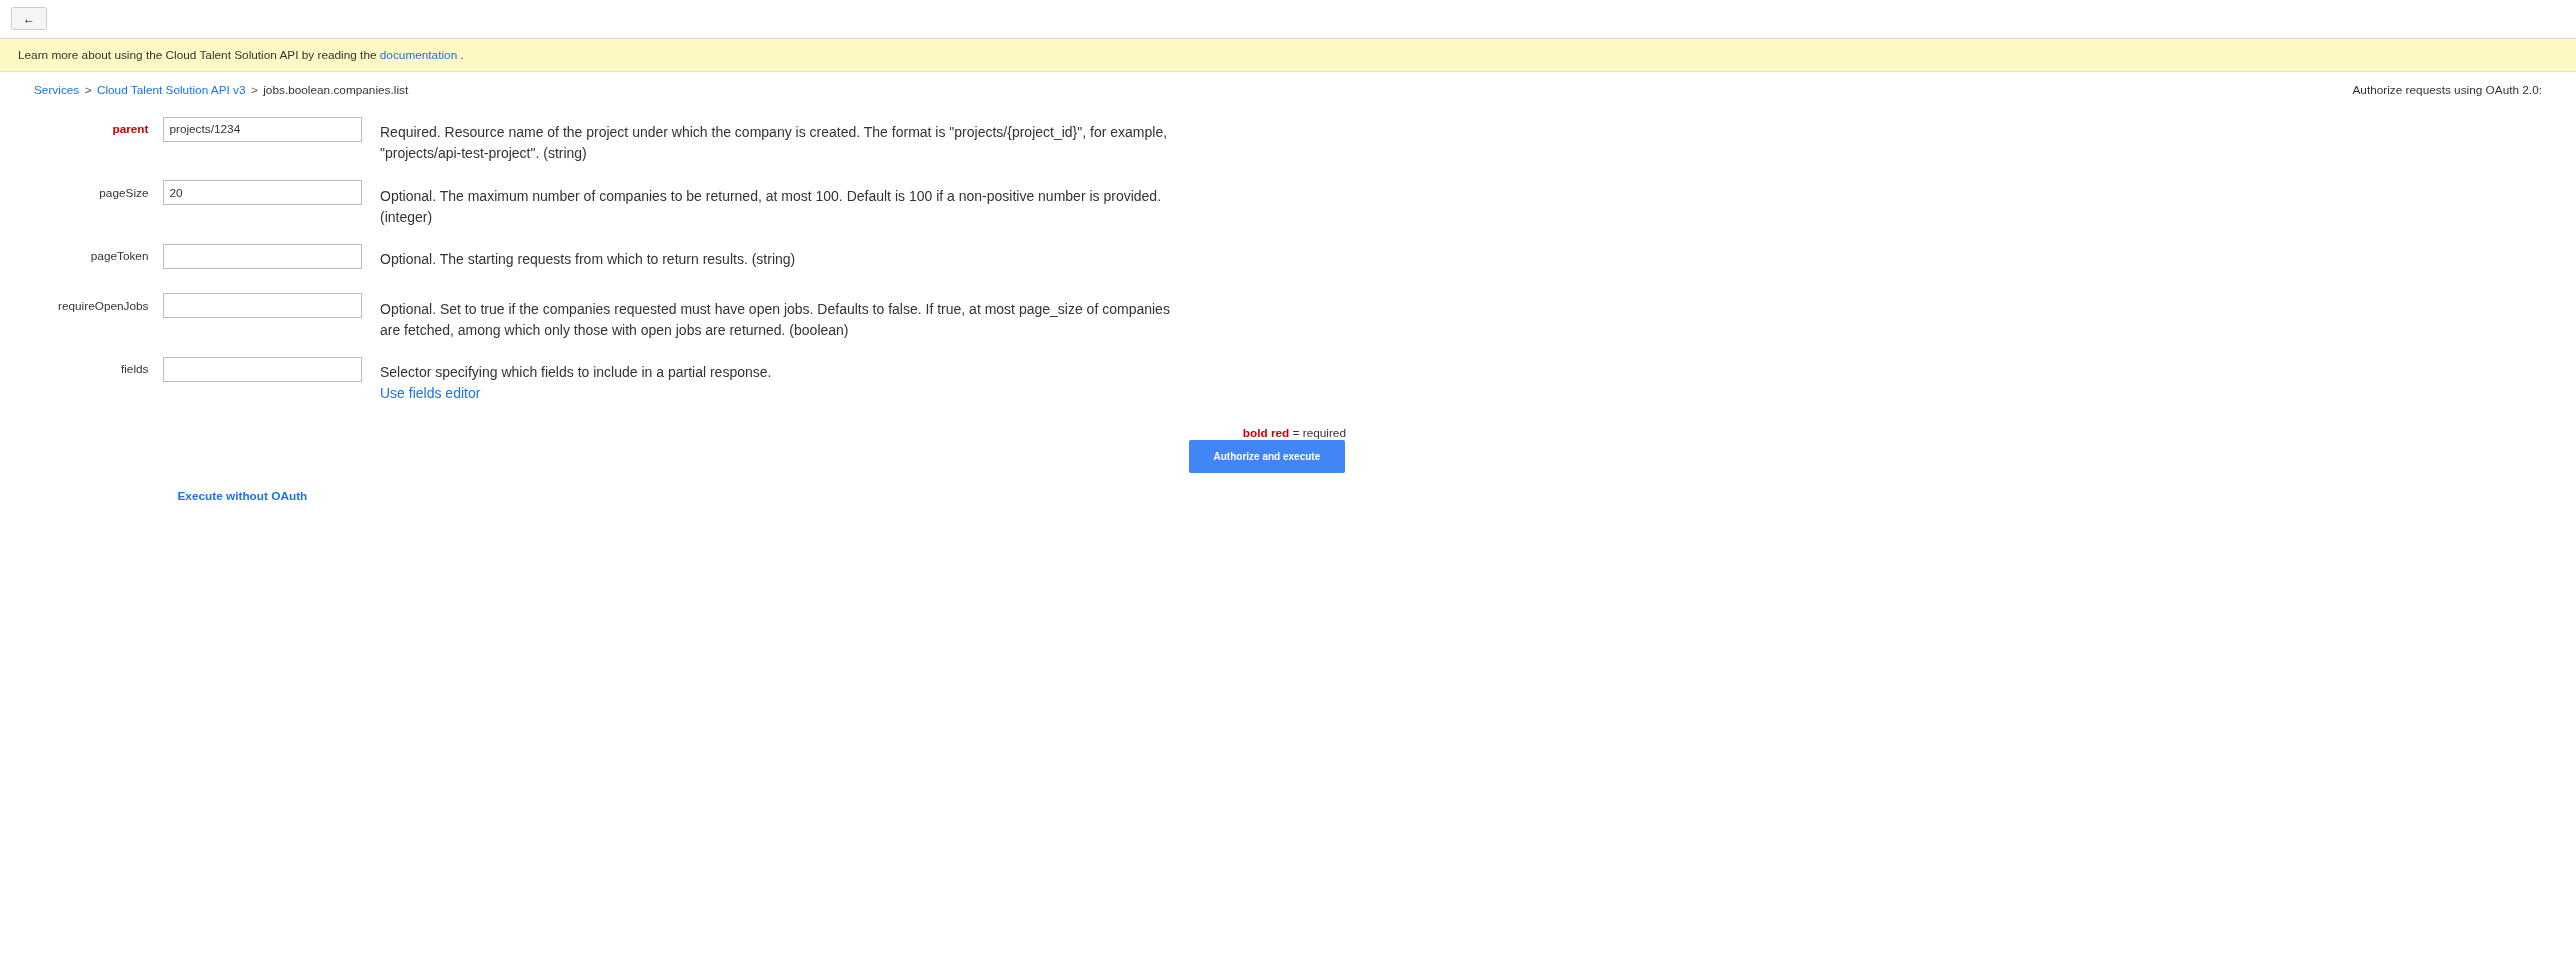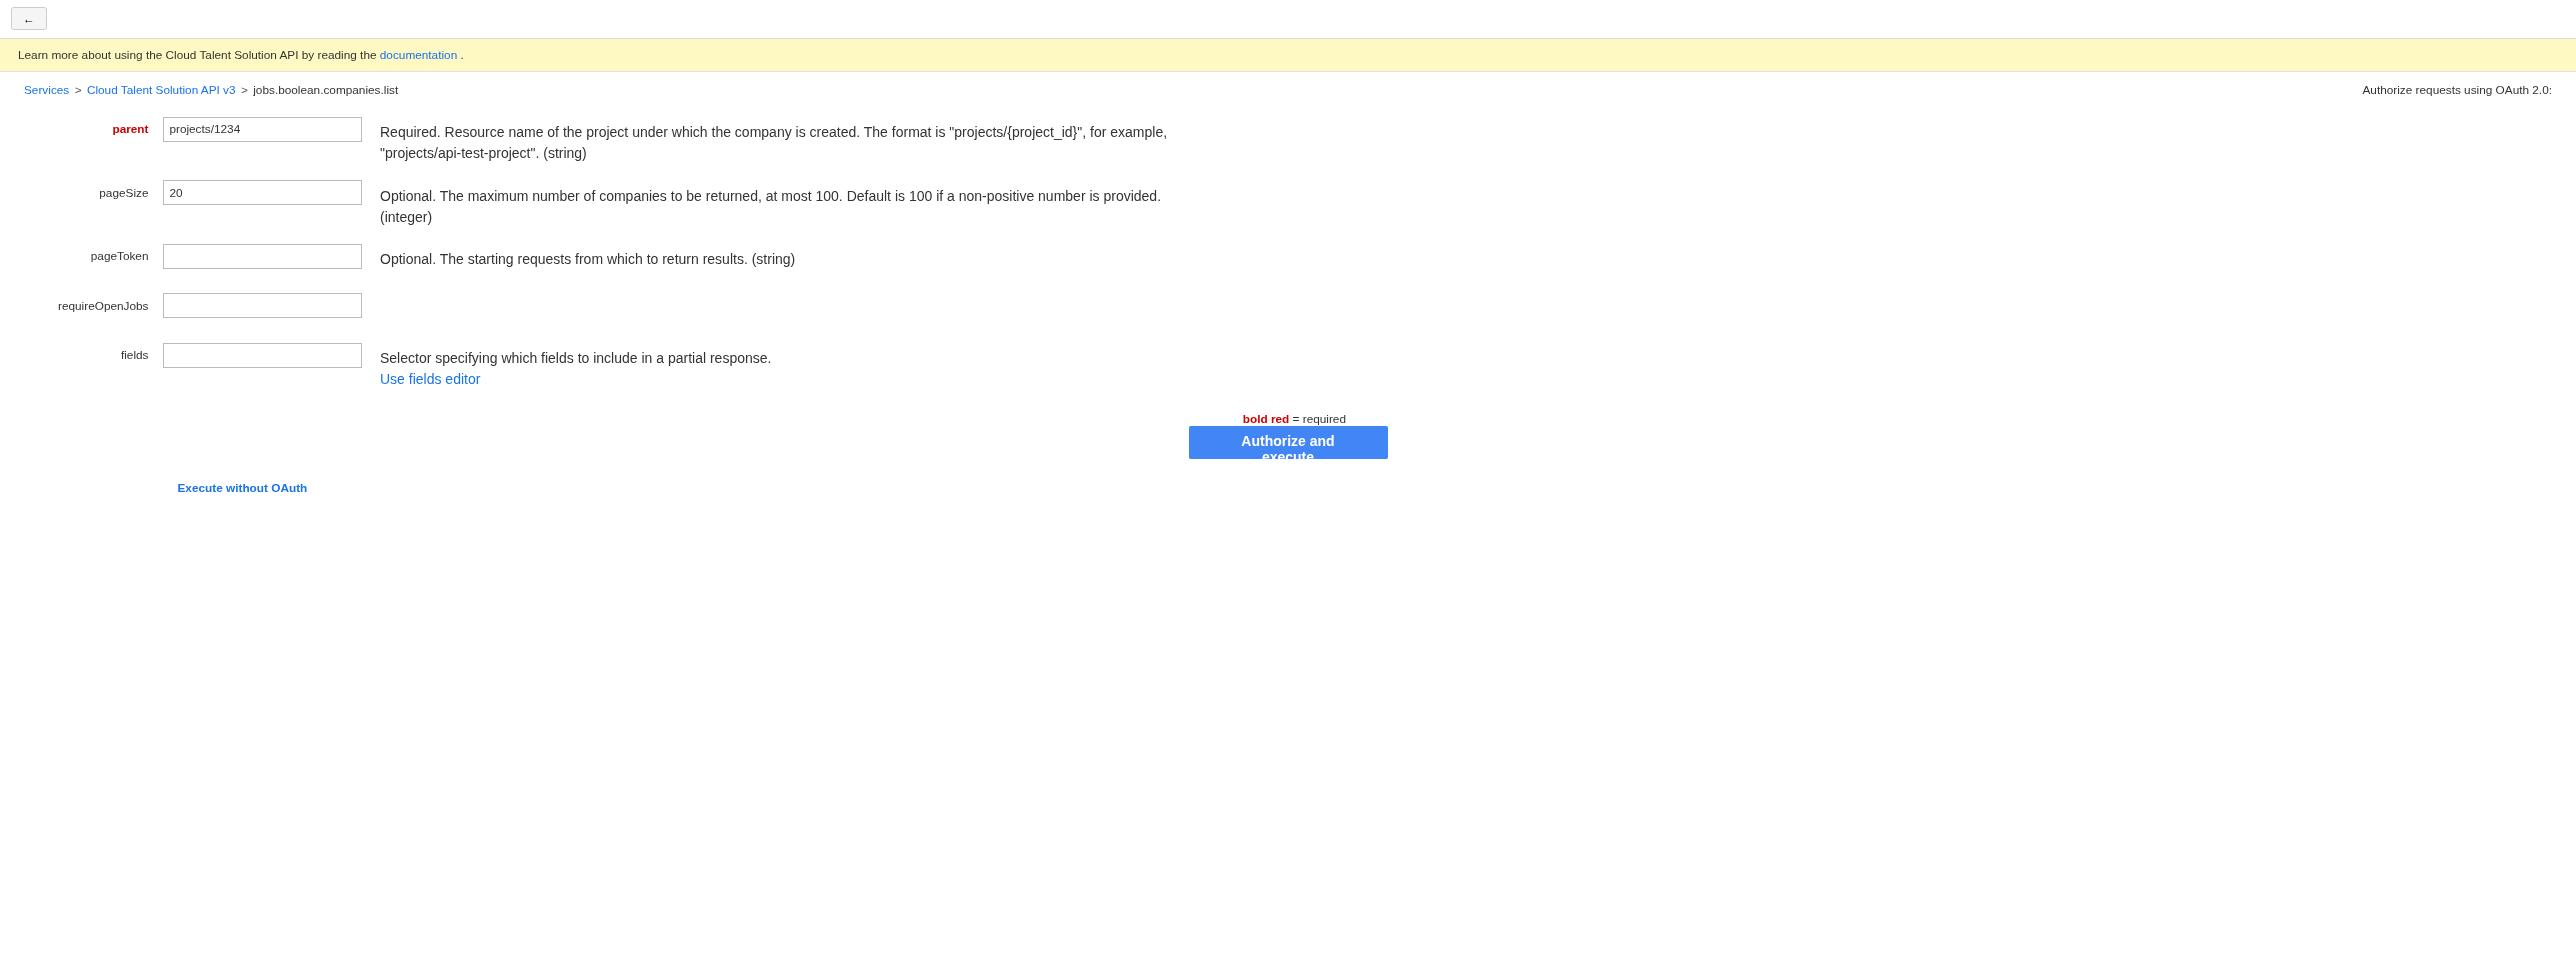--- a/index.html
+++ b/index.html
@@ -26,21 +26,21 @@
       border-bottom: 0.9px solid #e0e0e0;
       padding: 9px 18px;
       font-size: 11.8px;
       color: #333;
     }
     .info-banner a {
       color: #1a73e8;
       text-decoration: none;
     }
     .breadcrumb {
-      padding: 11px 24px;
+      padding: 11px 34px;
       display: flex;
       align-items: center;
       justify-content: space-between;
       font-size: 11.8px;
     }
     .breadcrumb-left {
       display: flex;
       align-items: center;
       gap: 5.4px;
     }
@@ -103,21 +103,21 @@
     }
     .form-desc a {
       color: #1a73e8;
       text-decoration: none;
     }
     .authorize-btn {
       background: #4285f4;
       color: #fff;
       border: none;
       padding: 7.2px 25px;
-      font-size: 14px;
+      font-size: 10px;
       font-weight: bold;
       cursor: pointer;
       border-radius: 1.8px;
       height: 33px;
     }
     .execute-link-row {
       margin-left: 145px;
       padding-left: 14.5px;
       margin-top: 5.4px;
     }
@@ -178,20 +178,21 @@
       <input type="text" style="">
     </div>
     <div class="form-desc">Optional. The starting requests from which to return results. (string)</div>
   </div>
 
   <div class="form-row">
     <div class="form-label">requireOpenJobs</div>
     <div class="form-input">
       <input type="text" style="">
     </div>
+    <div class="form-desc">Optional. Set to true if the companies requested must have open jobs. Defaults to false. If true, at most page_size of companies are fetched, among which only those with open jobs are returned. (boolean)</div>
   </div>
 
   <div class="form-row">
     <div class="form-label">fields</div>
     <div class="form-input">
       <input type="text" style="">
     </div>
     <div class="form-desc">
       <span>Selector specifying which fields to include in a partial response.</span><br>
       <a href="#">Use fields editor</a>

